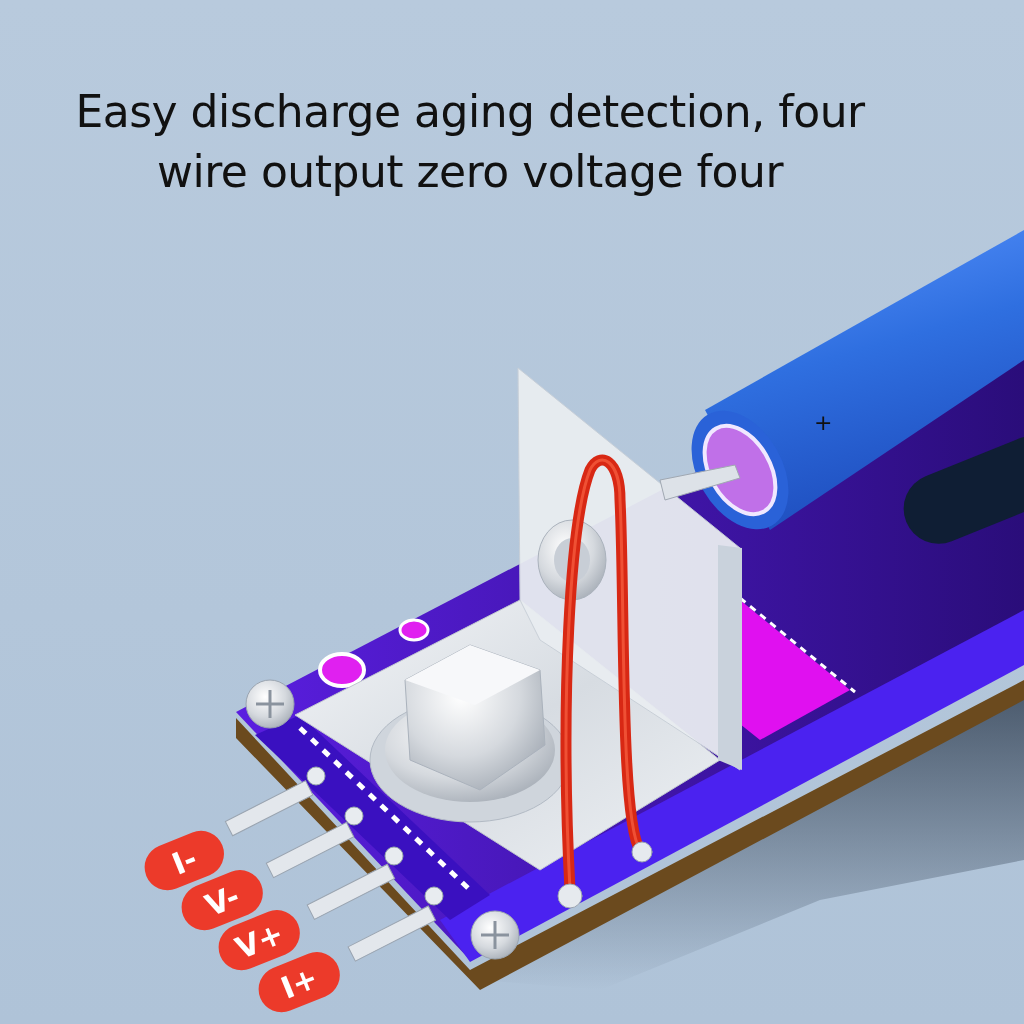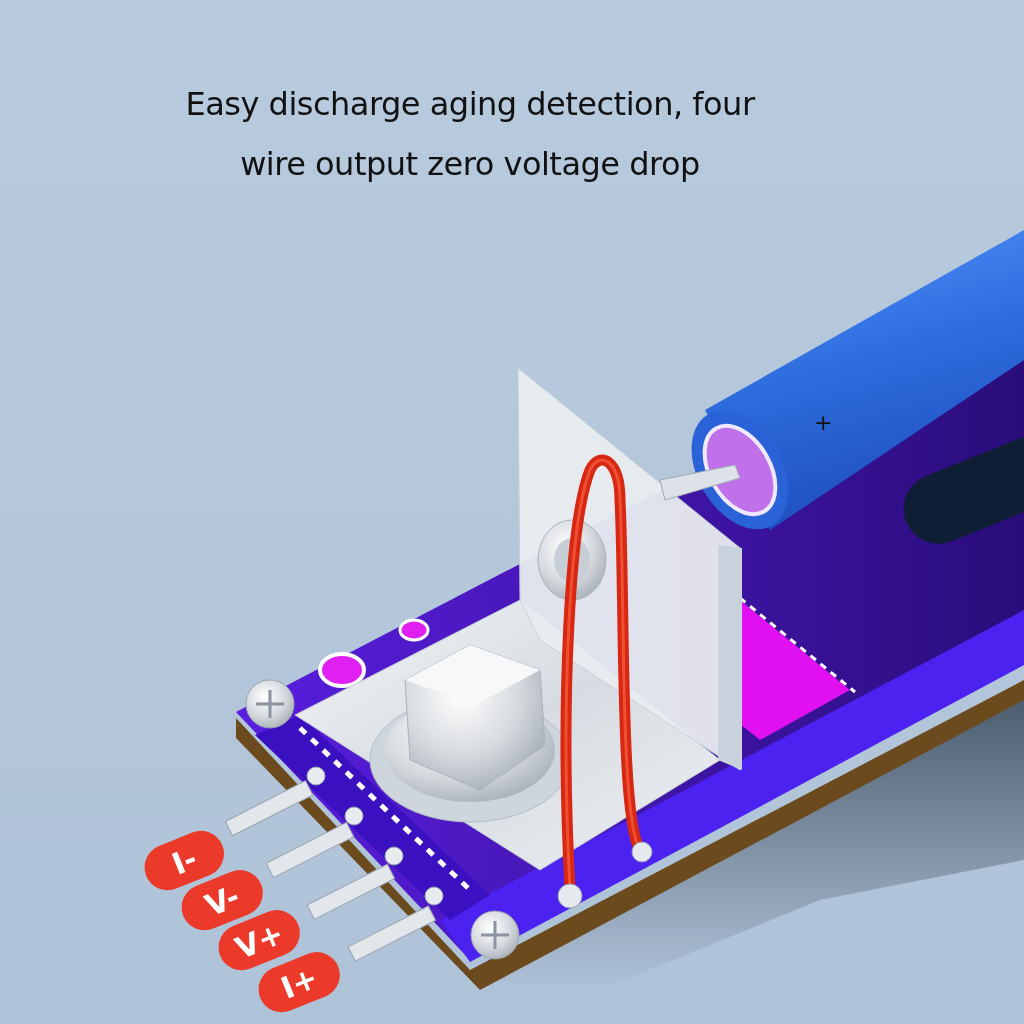--- a/index.html
+++ b/index.html
@@ -1,29 +1,29 @@
 <!DOCTYPE html>
 <html><head>
   <meta charset="utf-8">
   <style>
     html, body { margin:0; padding:0; }
     body { width:1024px; height:1024px; overflow:hidden; background:#b6c8dc; font-family:"DejaVu Sans", sans-serif; }
     #stage { position:relative; width:1024px; height:1024px; background:linear-gradient(180deg,#b8cadd 0%,#b3c6da 60%,#afc3d8 100%); }
-    .headline { position:absolute; left:0; top:74px; width:940px; text-align:center; color:#111; font-family:"DejaVu Sans", sans-serif; font-size:32px; line-height:60px; letter-spacing:-0.5px; }
+    .headline { position:absolute; left:0; top:82px; width:940px; text-align:center; color:#111; font-family:"DejaVu Sans", sans-serif; font-size:44px; line-height:60px; letter-spacing:-0.5px; }
     svg.scene { position:absolute; left:0; top:0; }
     .lbl { font-family:"DejaVu Sans", sans-serif; font-weight:bold; fill:#fff; }
   </style>
 </head>
 <body>
 
 <div id="stage">
 
   <div class="headline">
     <div>Easy discharge aging detection, four</div>
-    <div>wire output zero voltage drop</div>
+    <div>wire output zero voltage four</div>
   </div>
 
   <svg class="scene" width="1024" height="1024" viewBox="0 0 1024 1024">
     <defs>
       <linearGradient id="batt" x1="0" y1="0" x2="0.3" y2="1">
         <stop offset="0" stop-color="#5a95ff"></stop>
         <stop offset="0.5" stop-color="#2f6fe0"></stop>
         <stop offset="1" stop-color="#1f4fc0"></stop>
       </linearGradient>
       <linearGradient id="metal" x1="0" y1="0" x2="1" y2="1">

